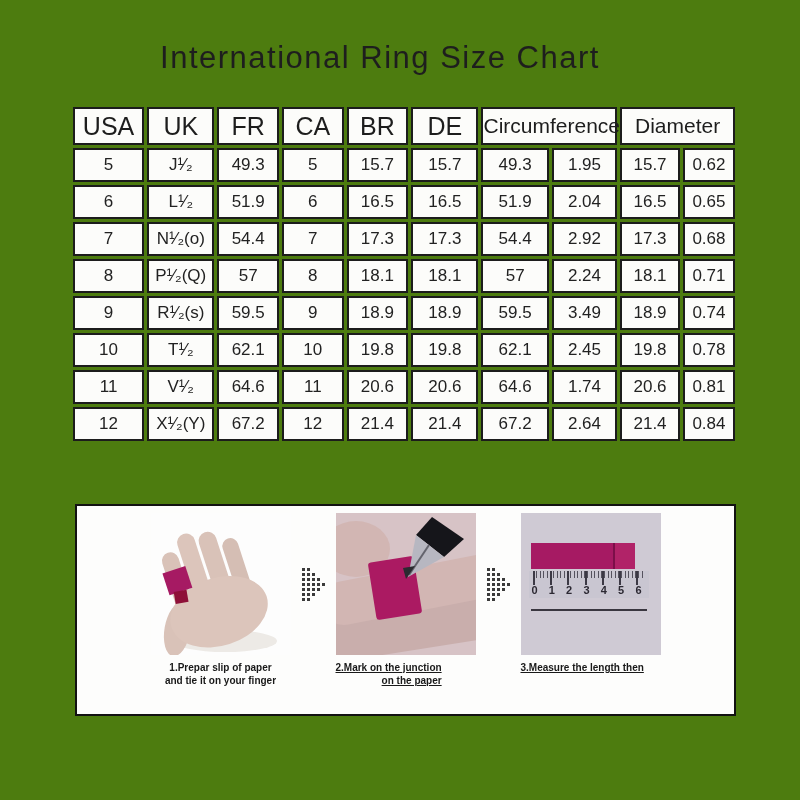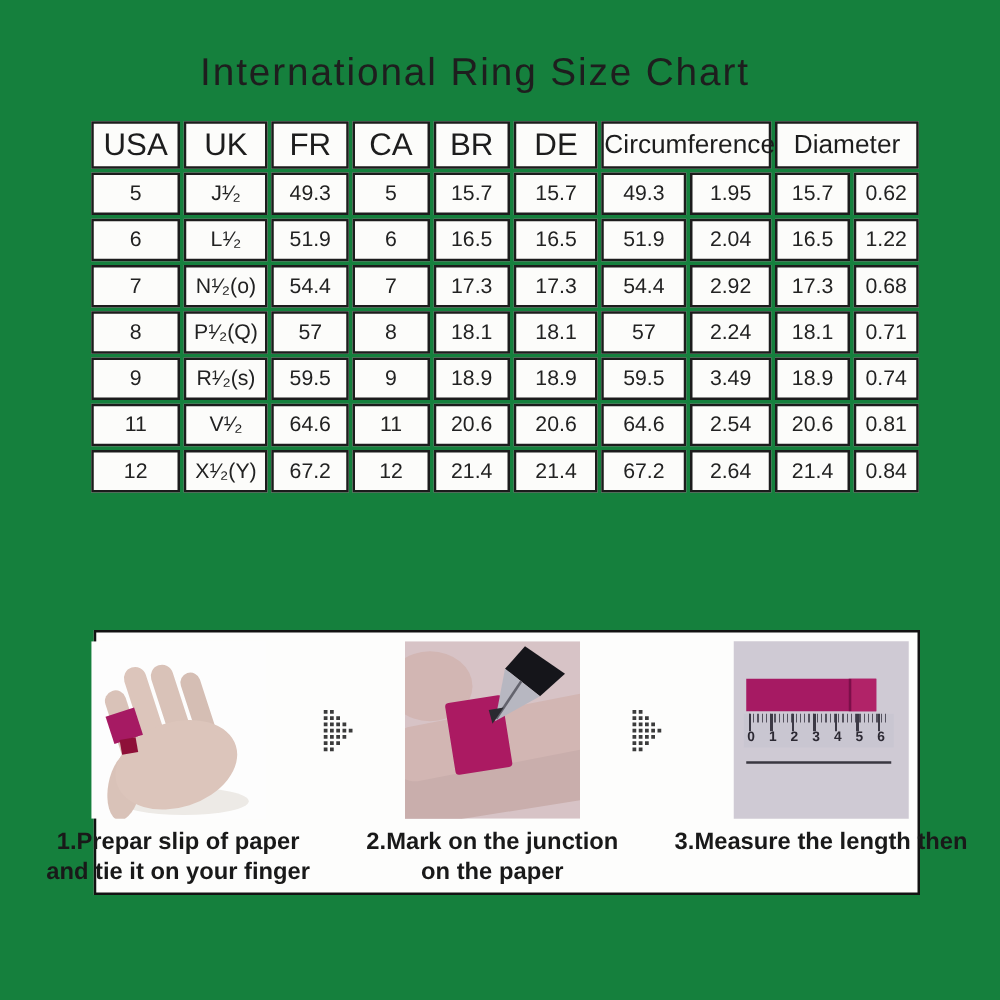--- a/index.html
+++ b/index.html
@@ -1,54 +1,54 @@
 <!DOCTYPE html>
 <html><head>
 <meta charset="utf-8">
 <style>
   html,body { margin:0; padding:0; background:#ffffff; }
   .page {
     position:relative; width:800px; height:800px;
-    background:#15803d; overflow:hidden;
+    background:#4d7c0f; overflow:hidden;
     font-family:"Liberation Sans", sans-serif; color:#1d1d1d;
   }
   
   .title {
     position:absolute; top:40px; left:0; width:760px;
     text-align:center; font-size:31px; font-weight:400;
     letter-spacing:1.5px; color:#1e1e1e; margin:0;
   }
   
   .size-table {
-    position:absolute; left:70px; top:94px; width:668px;
+    position:absolute; left:70px; top:104px; width:668px;
     border-collapse:separate; border-spacing:3px; table-layout:fixed;
   }
   .size-table th, .size-table td {
     border:2px solid #1c1c1c; background:#fcfcfa;
     text-align:center; vertical-align:middle; padding:0;
   }
   .size-table thead tr.hdr th { height:34px; font-size:25px; font-weight:400; }
   .size-table thead tr.sub th { height:40px; font-size:16px; font-weight:700; }
   .size-table tbody td { height:30px; font-size:17px; color:#222; }
   th.group { font-size:21px !important; font-weight:400; }
   
   .steps-box {
     position:absolute; left:75px; top:504px; width:661px; height:212px;
     border:2px solid #121212; background:#fdfdfc; box-sizing:border-box;
     display:flex; justify-content:center; align-items:flex-start;
     gap:8px; padding-top:7px;
   }
   .step { display:flex; flex-direction:column; align-items:center; }
   .step-img { width:140px; height:142px; display:block; }
   .caption {
-    margin-top:7px; font-size:19px; font-weight:700;
+    margin-top:7px; font-size:10px; font-weight:700;
     line-height:1.25; color:#191919; white-space:nowrap;
   }
   .caption.center { text-align:center; }
-  .caption.left   { text-align:center; align-self:flex-start; }
+  .caption.left   { text-align:right; align-self:flex-start;text-decoration:underline; }
   
   .arrow-slot { height:142px; display:flex; align-items:center; padding:0 3px; }
   .dot-arrow { display:flex; align-items:center; gap:2px; }
   .dot-col { display:flex; flex-direction:column; gap:2px; }
   .dot { width:3px; height:3px; background:#3b3b3b; display:block; }
   
   .step3-photo { position:relative; width:140px; height:142px; background:#cfcad4; }
   .strip { position:absolute; left:10px; top:30px; width:104px; height:26px; background:#a61a63; }
   .strip-tail { position:absolute; right:0; top:0; width:20px; height:100%; background:#b12368; }
   .strip-mark { position:absolute; right:20px; top:0; width:2px; height:100%; background:#7c0f49; }
@@ -111,21 +111,21 @@
         <tr>
           <td>6</td>
           <td>L¹⁄₂</td>
           <td>51.9</td>
           <td>6</td>
           <td>16.5</td>
           <td>16.5</td>
           <td>51.9</td>
           <td>2.04</td>
           <td>16.5</td>
-          <td>1.22</td>
+          <td>0.65</td>
         </tr>
         <tr>
           <td>7</td>
           <td>N¹⁄₂(o)</td>
           <td>54.4</td>
           <td>7</td>
           <td>17.3</td>
           <td>17.3</td>
           <td>54.4</td>
           <td>2.92</td>
@@ -150,28 +150,40 @@
           <td>59.5</td>
           <td>9</td>
           <td>18.9</td>
           <td>18.9</td>
           <td>59.5</td>
           <td>3.49</td>
           <td>18.9</td>
           <td>0.74</td>
         </tr>
         <tr>
+          <td>10</td>
+          <td>T¹⁄₂</td>
+          <td>62.1</td>
+          <td>10</td>
+          <td>19.8</td>
+          <td>19.8</td>
+          <td>62.1</td>
+          <td>2.45</td>
+          <td>19.8</td>
+          <td>0.78</td>
+        </tr>
+        <tr>
           <td>11</td>
           <td>V¹⁄₂</td>
           <td>64.6</td>
           <td>11</td>
           <td>20.6</td>
           <td>20.6</td>
           <td>64.6</td>
-          <td>2.54</td>
+          <td>1.74</td>
           <td>20.6</td>
           <td>0.81</td>
         </tr>
         <tr>
           <td>12</td>
           <td>X¹⁄₂(Y)</td>
           <td>67.2</td>
           <td>12</td>
           <td>21.4</td>
           <td>21.4</td>

